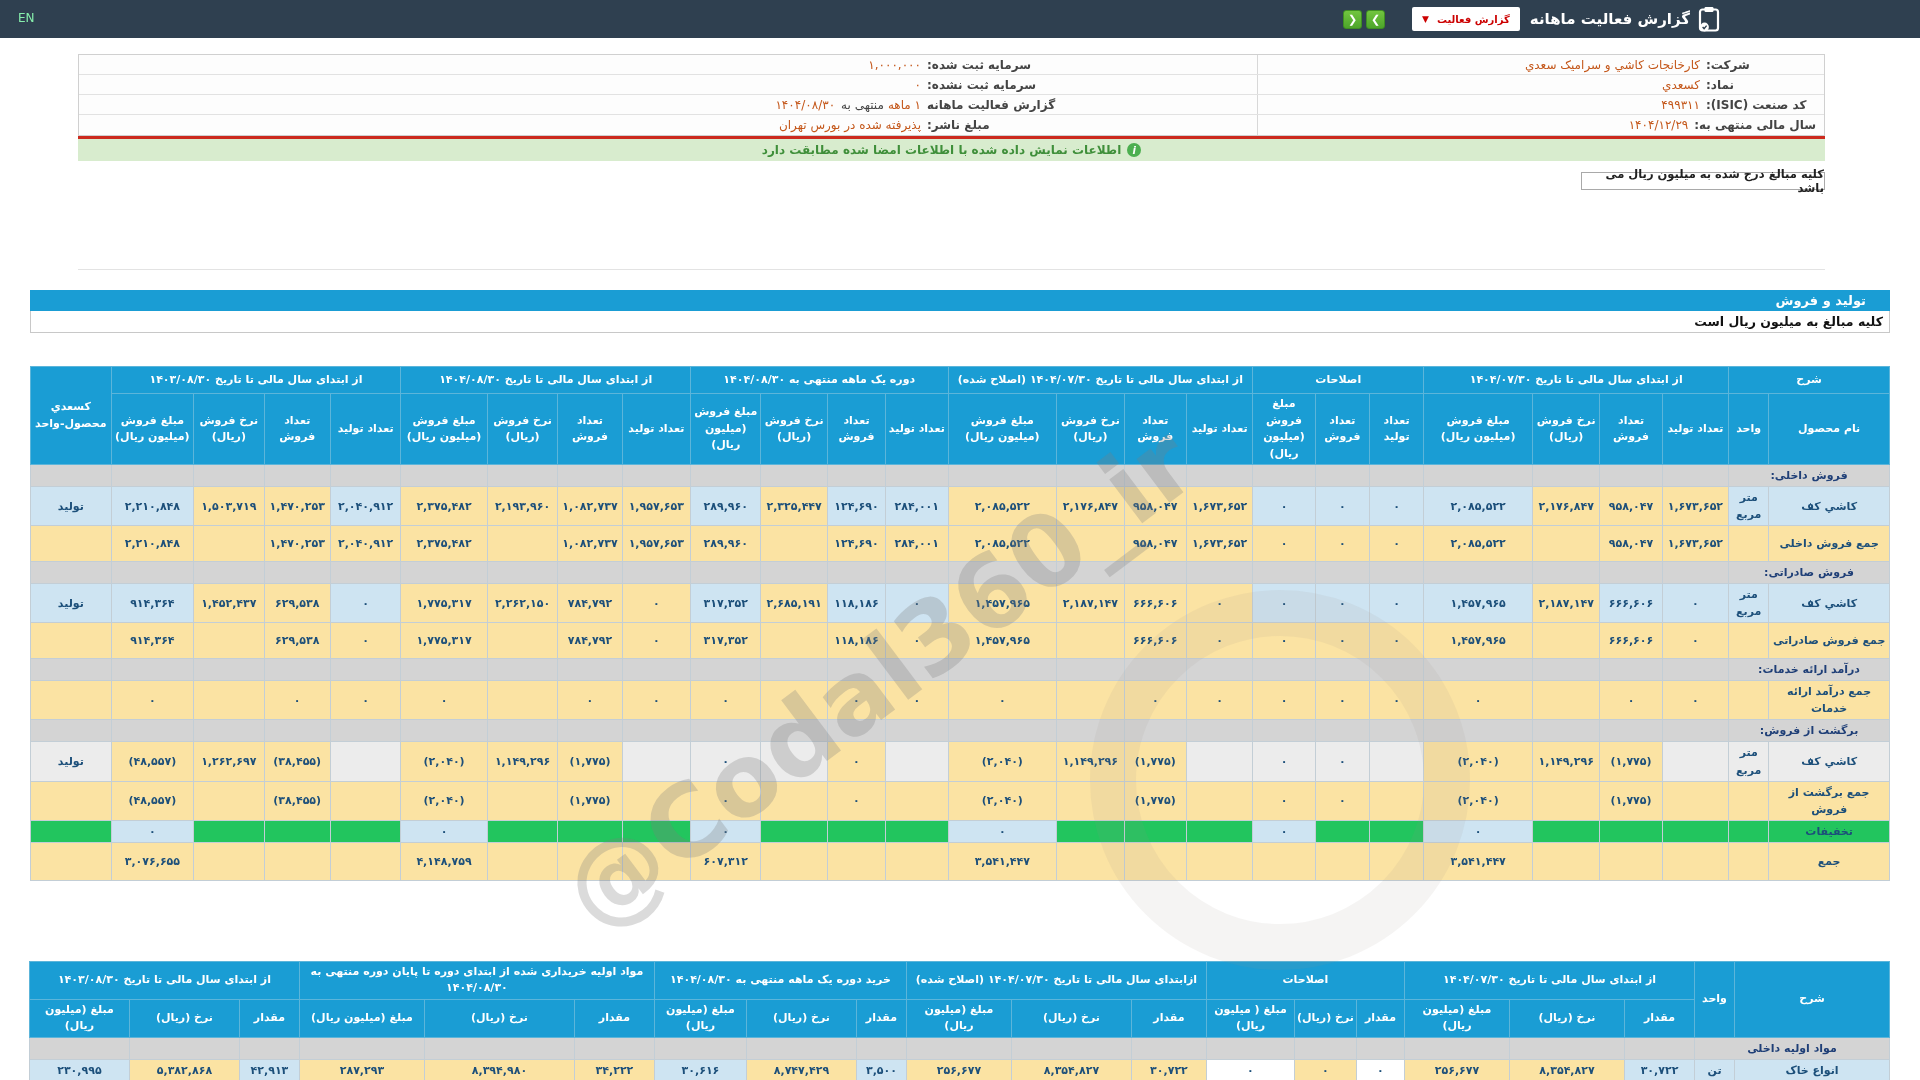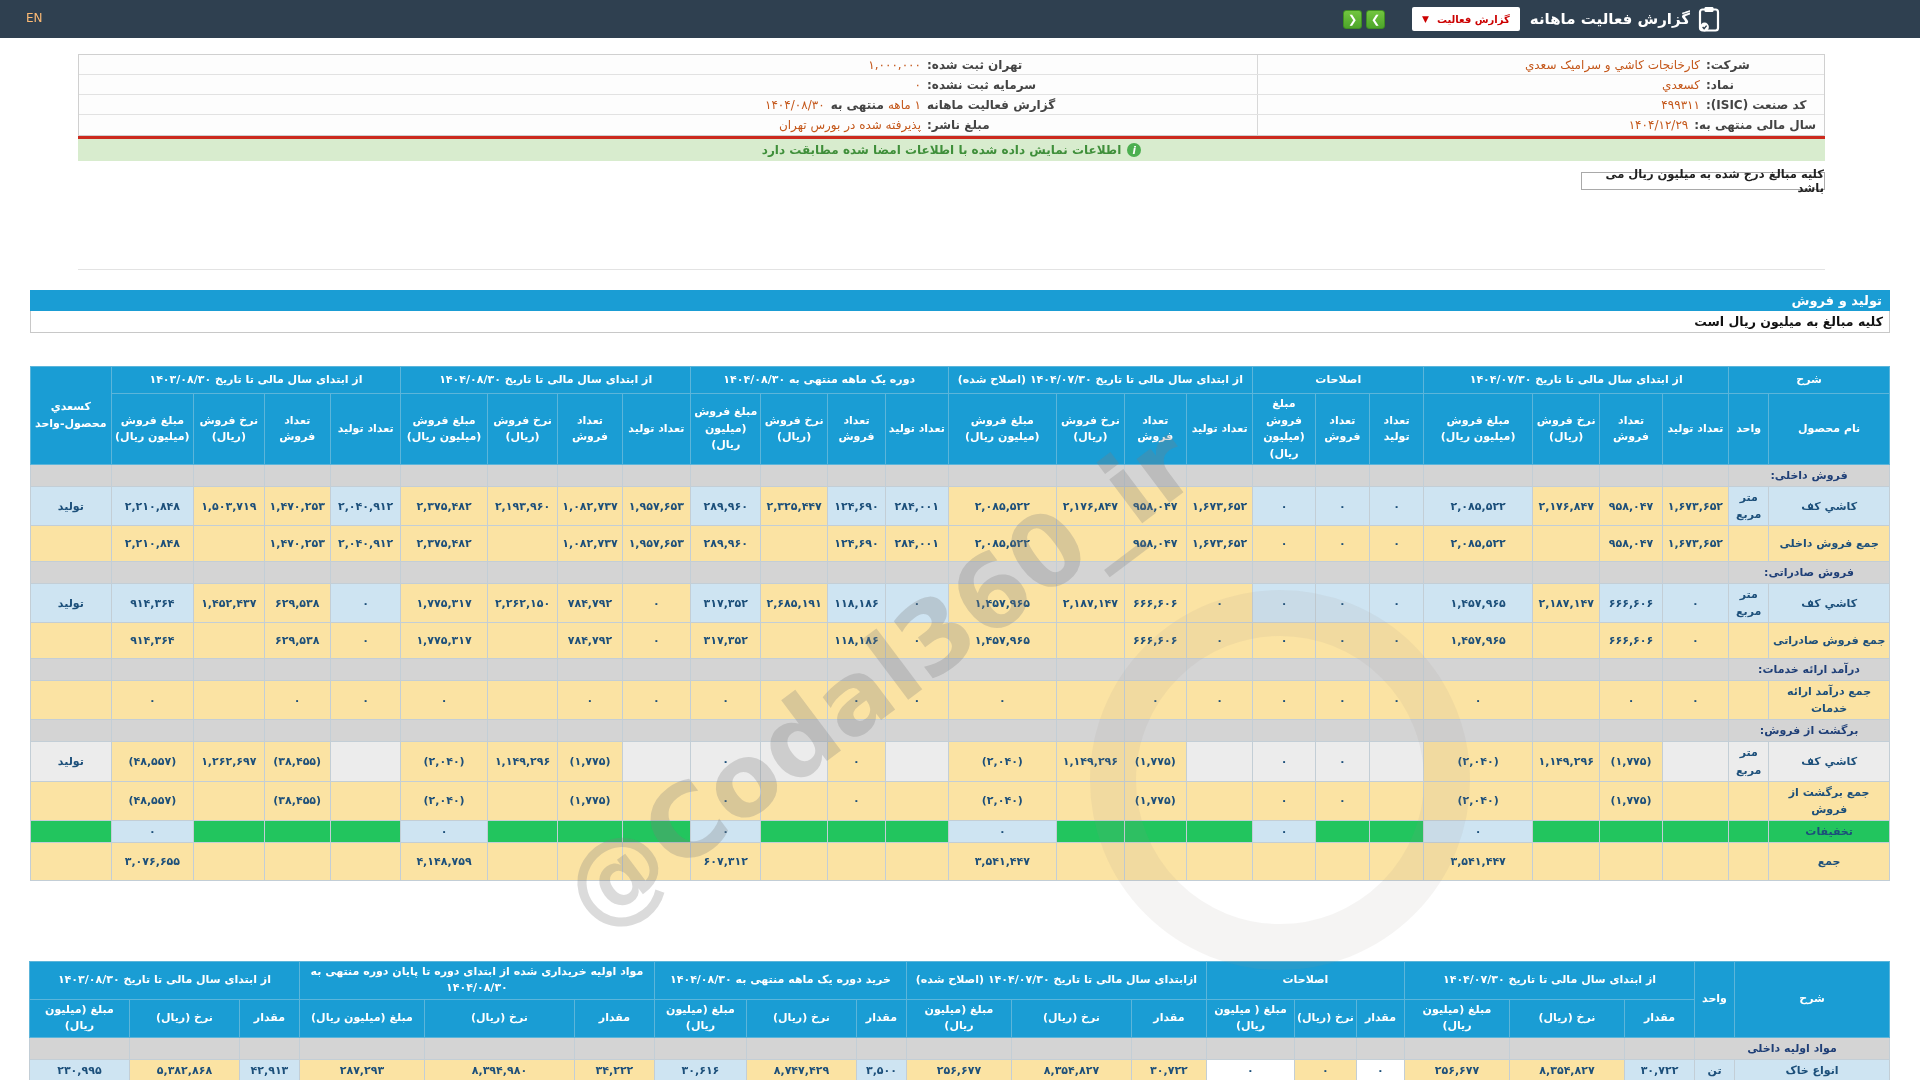--- a/index.html
+++ b/index.html
@@ -1,20 +1,20 @@
 <!DOCTYPE html>
 <html lang="fa" dir="rtl"><head>
 <meta charset="utf-8">
 <style>
   *{box-sizing:border-box;margin:0;padding:0}
   html,body{width:1920px;height:1080px;overflow:hidden;background:#fff;
     font-family:"DejaVu Sans",sans-serif;direction:rtl}
   
   .topbar{position:relative;height:38px;background:#2f4050}
-  .en-link{position:absolute;left:26px;top:11px;color:#fdba74;font-size:12px;cursor:pointer}
+  .en-link{position:absolute;left:18px;top:11px;color:#86efac;font-size:12px;cursor:pointer}
   .tb-cluster{position:absolute;right:200px;top:0;height:38px;display:flex;align-items:center}
   .tb-icon{width:22px;height:26px;margin-left:8px}
   .tb-title{color:#fff;font-size:15px;font-weight:700;margin-left:10px;white-space:nowrap}
   .tb-dropdown{display:flex;align-items:center;background:#fff;border-radius:2px;height:24px;
     padding:0 10px;cursor:pointer;margin-left:27px}
   .tb-dropdown .lbl{color:#cc0000;font-size:10px;font-weight:700;white-space:nowrap}
   .tb-dropdown .caret{color:#cc0000;font-size:9px;margin-right:8px}
   .nav-btn{width:19px;height:19px;border-radius:3px;background:linear-gradient(#72c53f,#4da52a);
     color:#fff;font-size:11px;font-weight:700;display:flex;align-items:center;justify-content:center;
     cursor:pointer;margin-left:4px;border:1px solid #3f8f22}
@@ -23,33 +23,33 @@
   .info-table{width:100%;border:1px solid #d0d0d0;background:#fdfdfd}
   .info-row{display:flex;border-bottom:1px solid #e2e2e2;height:20px;align-items:center}
   .info-row:last-child{border-bottom:none}
   .half{display:flex;align-items:center;font-size:12px;height:100%}
   .half.rhalf{width:567px;border-left:1px solid #d8d8d8}
   .half.lhalf{flex:1}
   .half .lab{font-weight:700;color:#444;text-align:left;white-space:nowrap}
   .rhalf .lab{min-width:118px;padding-right:8px}
   .lhalf .lab{min-width:330px;padding-right:8px}
   .half .val{color:#c4571a;padding-right:6px;white-space:nowrap}
-  .half .lab2{font-weight:700;color:#444;padding-right:4px}
+  .half .lab2{font-weight:400;color:#444;padding-right:4px}
   .redline{height:3px;background:#cc2a1e;margin-top:0}
   .greenbar{height:22px;background:#d8ecce;display:flex;align-items:center;justify-content:center;gap:6px}
   .greenbar .txt{color:#3f8f3a;font-size:12px;font-weight:700}
   .info-i{width:14px;height:14px;border-radius:50%;background:#4caf50;color:#fff;font-size:10px;
     font-weight:700;display:flex;align-items:center;justify-content:center;font-style:italic}
   .amounts-box{width:244px;height:18px;border:1px solid #a9a9a9;background:#fff;margin:11px 0 0 auto;
     display:flex;align-items:center;justify-content:center;font-size:11.5px;font-weight:700;color:#222}
   .divider{height:1px;background:#e3e3e3;margin-top:79px}
   
   .main{margin:20px 30px 0 30px;position:relative}
   .bluebar{height:21px;background:#1a9dd4;color:#fff;font-size:13px;font-weight:700;
-    display:flex;align-items:center;padding-right:8px}
+    display:flex;align-items:center;padding-right:24px}
   .noterow{height:22px;border:1px solid #c8c8c8;border-top:none;background:#fff;display:flex;
     align-items:center;padding-right:6px;font-size:12.5px;font-weight:700;color:#111}
   table.data{width:100%;border-collapse:collapse;table-layout:fixed;margin-top:33px}
   table.data.t2{margin-top:10px}
   table.data th{background:#1a9dd4;color:#fff;font-size:11px;font-weight:700;
     border:1px solid #5cb5da;padding:2px 2px;text-align:center;line-height:1.5}
   table.data thead tr.g1 th{height:27px}
   table.data thead tr.g2 th{height:44px}
   table.data.t2 thead tr.g1 th{height:25px}
   table.data.t2 thead tr.g2 th{height:25px}
@@ -100,21 +100,21 @@
 </div>
 
 <div class="info-wrap">
   <div class="info-table" id="info-table">
       <div class="info-row">
         <div class="half rhalf">
           <span class="lab">شرکت:</span>
           <span class="val">کارخانجات کاشي و سرامیک سعدي</span>
         </div>
         <div class="half lhalf">
-          <span class="lab">تهران ثبت شده:</span>
+          <span class="lab">سرمایه ثبت شده:</span>
           <span class="val">۱,۰۰۰,۰۰۰</span>
         </div>
       </div>
       <div class="info-row">
         <div class="half rhalf">
           <span class="lab">نماد:</span>
           <span class="val">کسعدي</span>
         </div>
         <div class="half lhalf">
           <span class="lab">سرمایه ثبت نشده:</span>

